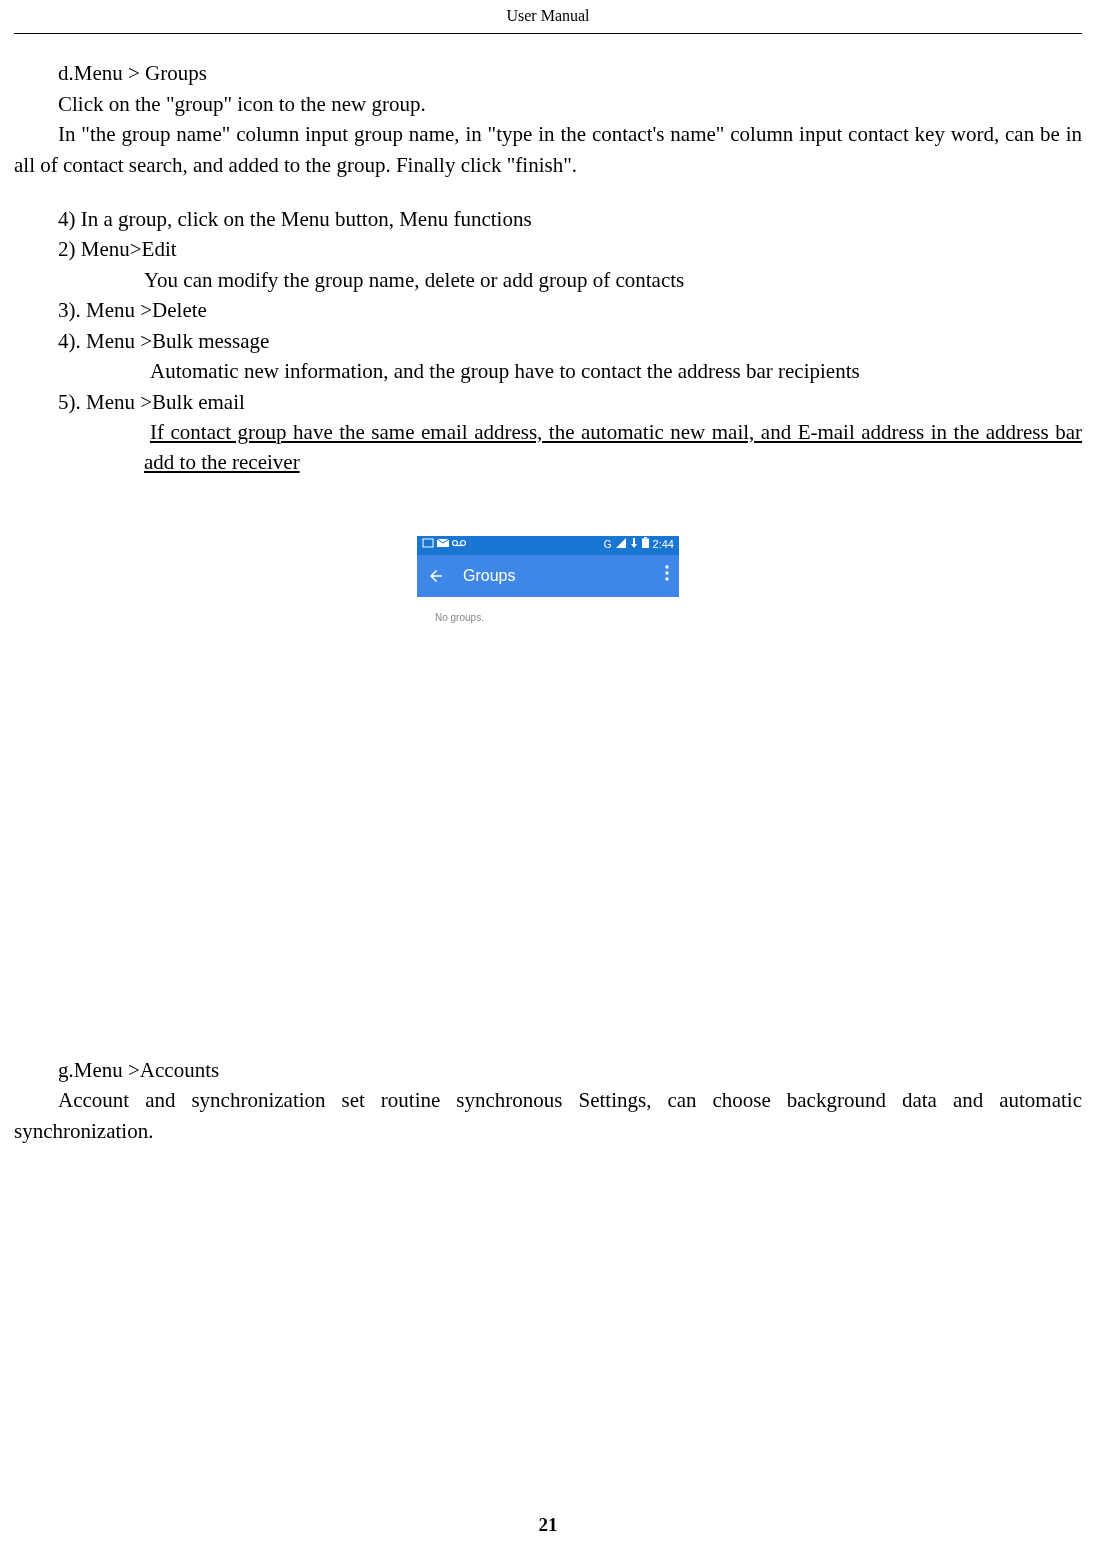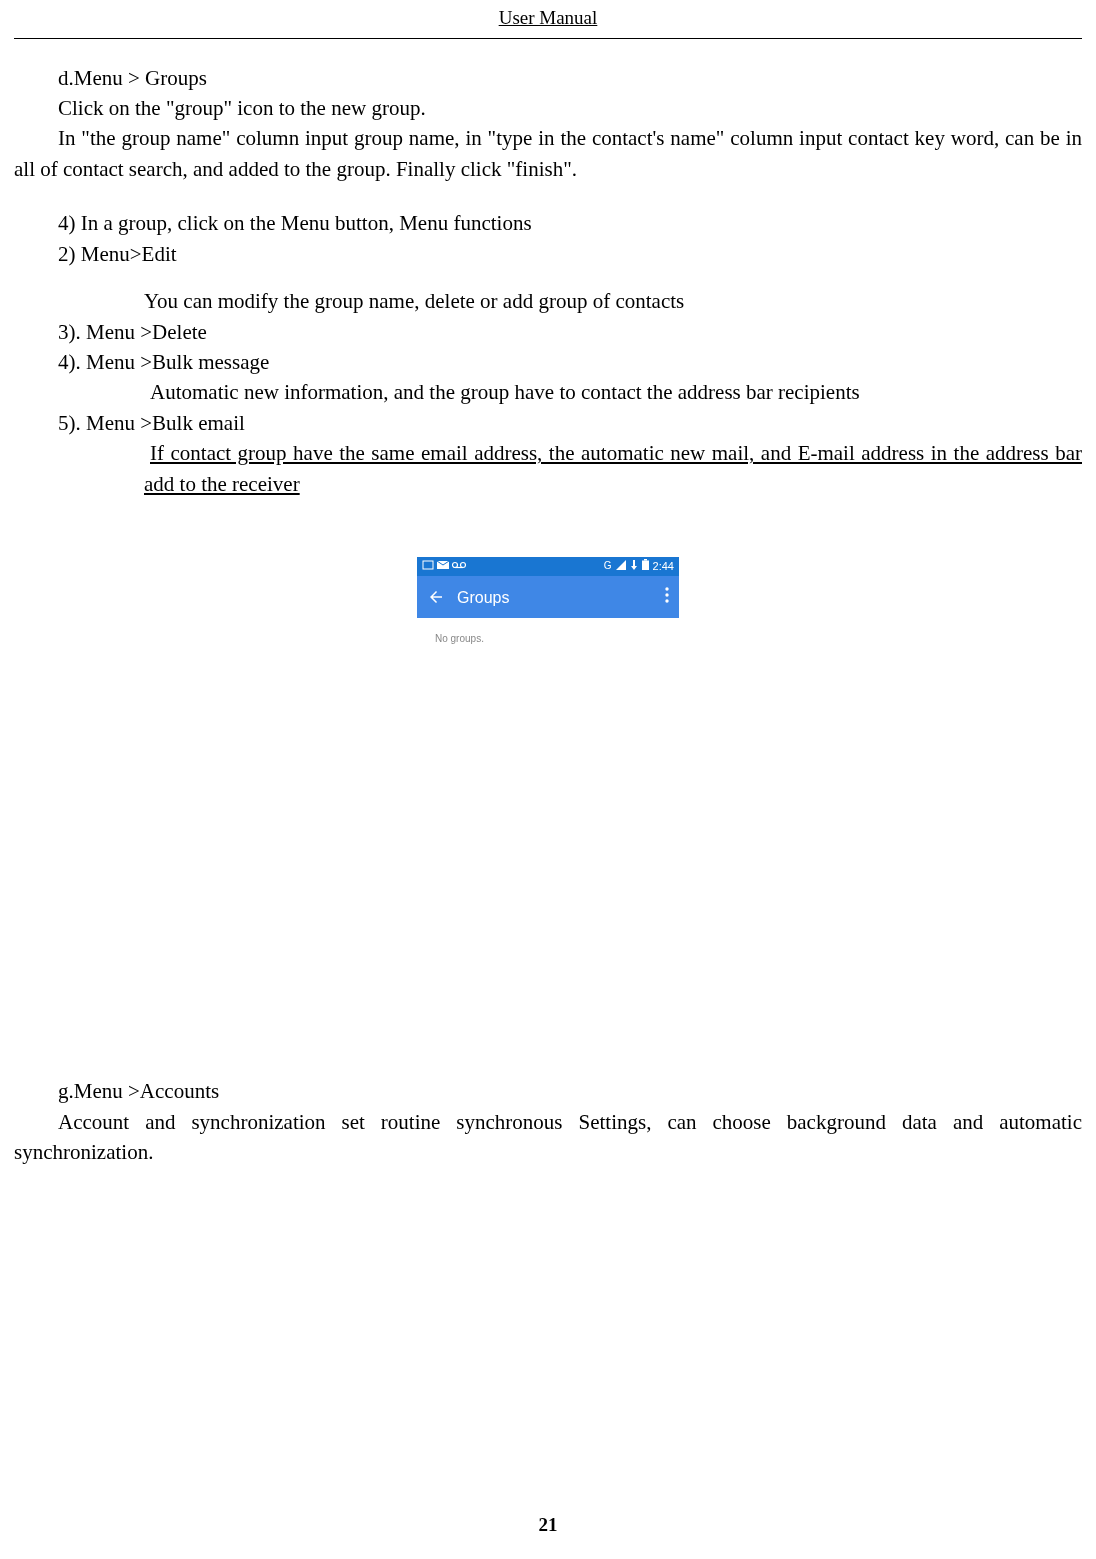--- a/index.html
+++ b/index.html
@@ -14,38 +14,36 @@
       width: 1096px;
       height: 1559px;
       background: white;
       position: relative;
       padding: 0 14px;
     }
     .header {
       text-align: center;
       padding: 4px 0 6px;
       border-bottom: 1.5px solid #000;
-      font-size: 19px;
-      text-decoration: underline;
+      font-size: 16px;
     }
     .content {
       padding-top: 24px;
     }
     .indent1 {
       padding-left: 44px;
     }
     .list-block {
       margin-top: 24px;
     }
     .list-item {
       padding-left: 44px;
     }
     .sub-indent {
       padding-left: 130px;
-      margin-top: 17px;
     }
     .sub-indent2 {
       padding-left: 136px;
     }
     .phone-container {
       display: flex;
       justify-content: center;
       margin-top: 58px;
       margin-bottom: 60px;
     }
@@ -75,21 +73,21 @@
     .status-time {
       font-size: 11px;
       font-weight: 500;
     }
     .app-bar {
       height: 42px;
       background: #3f87e6;
       display: flex;
       align-items: center;
       padding: 0 10px;
-      gap: 12px;
+      gap: 18px;
     }
     .back-arrow {
       color: white;
       display: flex;
       align-items: center;
     }
     .app-title {
       color: white;
       font-size: 16px;
       flex: 1;

